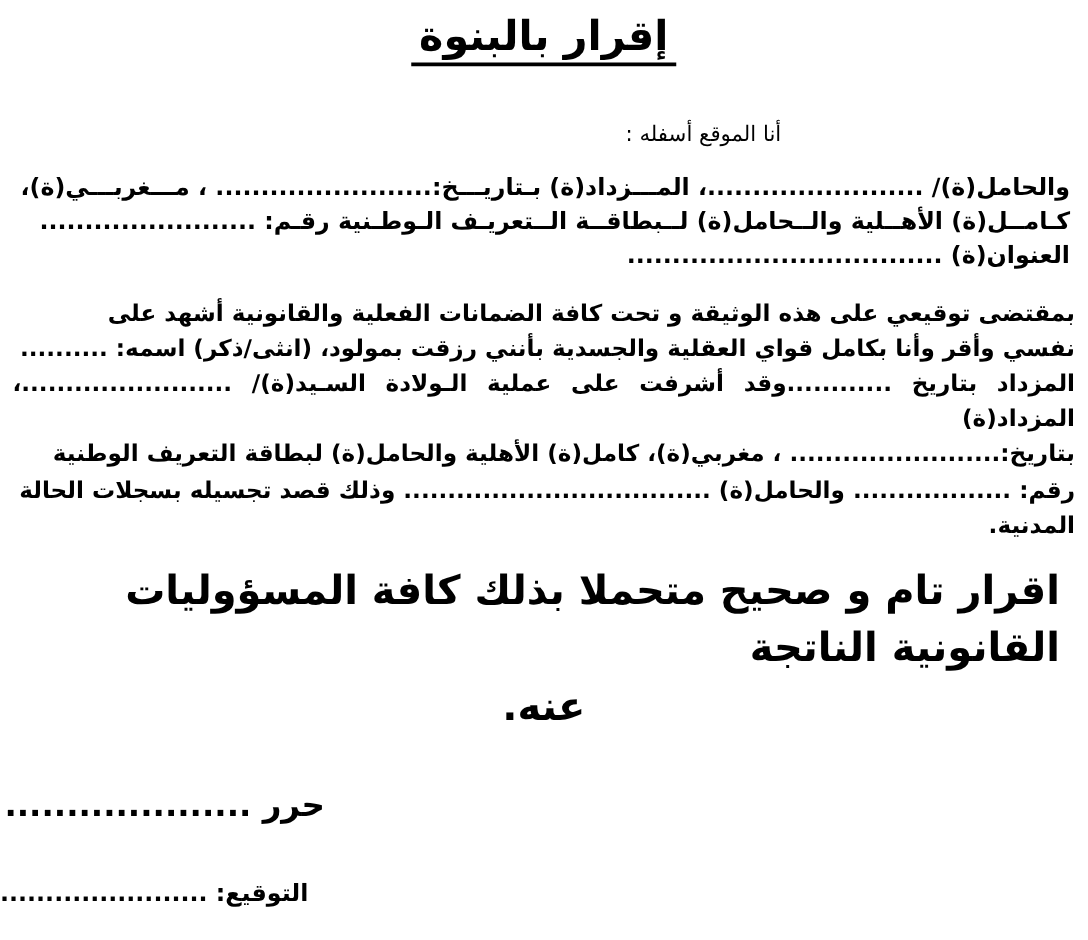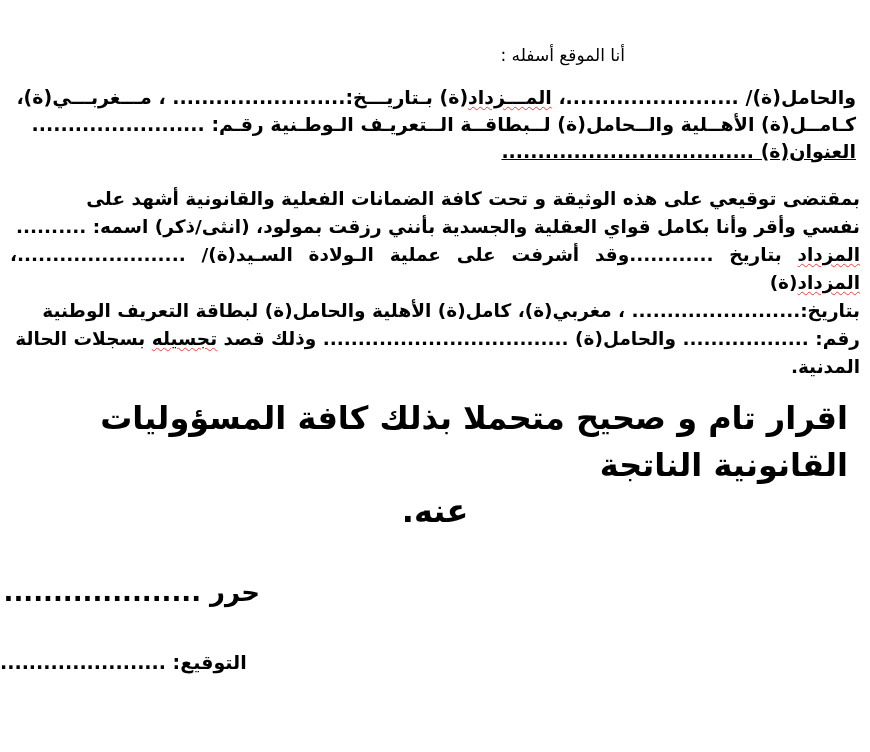--- a/index.html
+++ b/index.html
@@ -58,21 +58,20 @@
     font-weight: 700;
     line-height: 1.42;
     text-align: justify;
     text-align-last: right;
   }
   .identity .ln { display: block; }
   .identity .ln.l1 { letter-spacing: 0px; }
   .id-line3 {
     display: block;
     padding-right: 0;
-    text-decoration: underline;
   }
 
   
   .body-para {
     margin-top: 20px;
     padding: 0 10px;
     font-size: 18.5px;
     font-weight: 700;
     line-height: 1.52;
     text-align: justify;
@@ -105,32 +104,34 @@
     margin-top: 44px;
     font-size: 19px;
     font-weight: 700;
     text-align: left;
     padding-right: 320px;
     white-space: nowrap;
   }
 
   
   .sp {
-    text-decoration: underline;
     text-decoration-color: #e8403a;
     text-decoration-style: wavy;
     text-decoration-thickness: 1px;
     text-underline-offset: 2px;
   }
 </style>
 </head>
 <body>
 
 <div class="page">
 
+  <div class="title-wrap">
+    <span class="doc-title">إقرار بالبنوة</span>
+  </div>
 
   <div class="undersigned">أنا الموقع أسفله :</div>
 
   <div class="identity">
     <span class="ln l1"><span>والحامل(ة)/ ........................، </span><span class="sp">المـــزداد</span><span>(ة) بـتاريـــخ:........................ ، مـــغربـــي(ة)،</span></span>
     <span class="ln l2">كـامــل(ة) الأهــلية والــحامل(ة) لــبطاقــة الــتعريـف الـوطـنية رقـم: ........................</span>
     <span class="ln id-line3">العنوان(ة) ...................................</span>
   </div>
 
   <div class="body-para">

